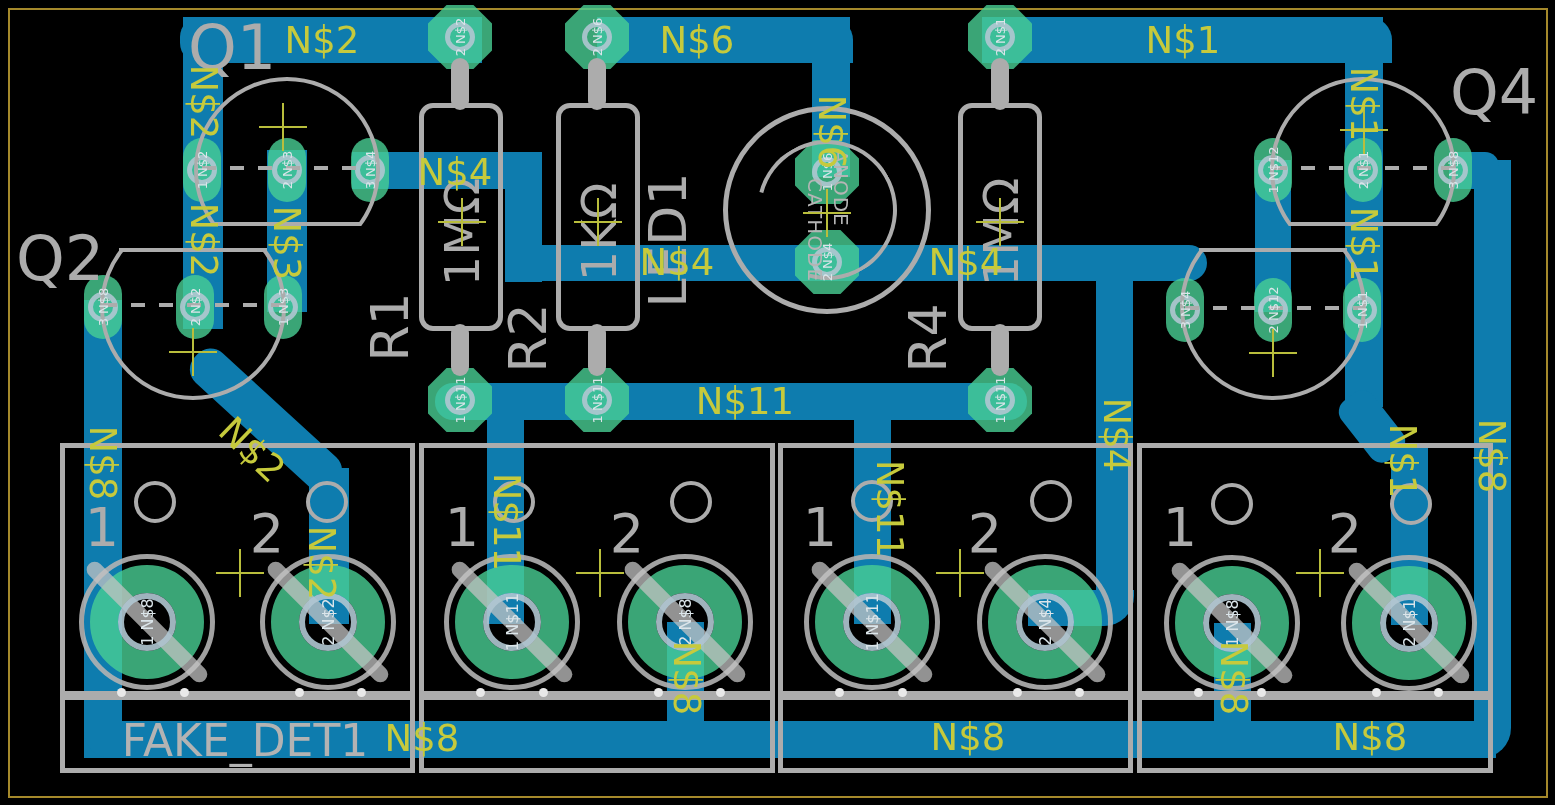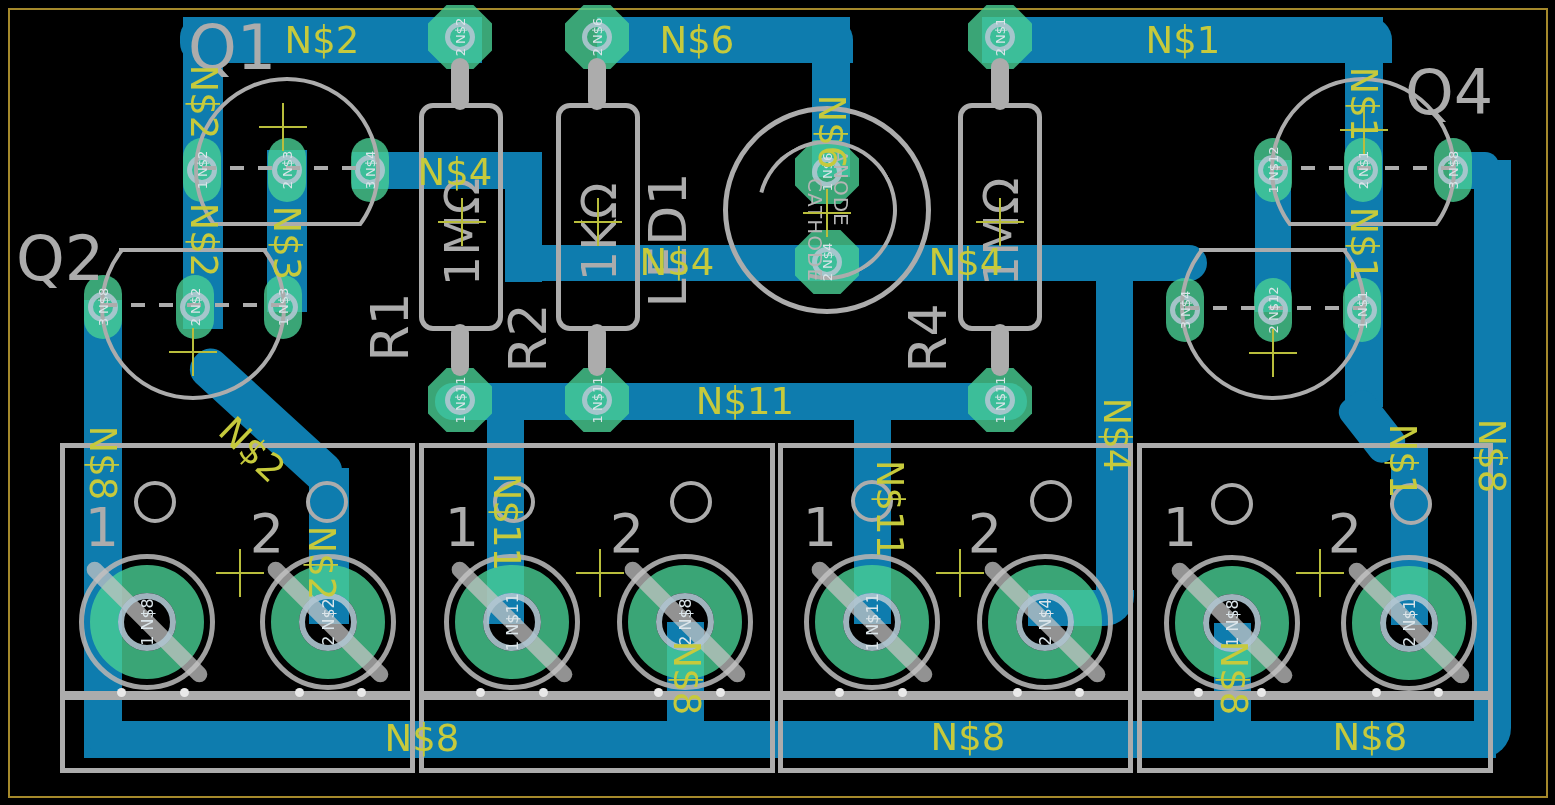--- a/index.html
+++ b/index.html
@@ -183,20 +183,21 @@
   <div class="silk rbody" style="left:958px;top:103px;width:84px;height:228px;"></div>
   <div class="silk scirc" style="left:723px;top:106px;width:208px;height:208px;border-width:5px;"></div>
   <div class="silk ledgap" style="left:757px;top:140px;width:140px;height:140px;"></div>
 
   <div class="silk sbox" style="left:60px;top:443px;width:355px;height:330px;">
     <div class="silk sline" style="left:0;top:243px;width:345px;height:9px;"></div>
     <span class="lbl pin" style="left:37px;top:79px;">1</span>
     <span class="lbl pin" style="left:202px;top:85px;">2</span>
     <div class="silk scirc" style="left:69px;top:33px;width:42px;height:42px;"></div>
     <div class="silk scirc" style="left:241px;top:33px;width:42px;height:42px;"></div>
+    <span class="lbl bname" style="left:180px;top:292px;">FAKE_DET1</span>
   </div>
   <div class="silk sbox" style="left:419px;top:443px;width:356px;height:330px;">
     <div class="silk sline" style="left:0;top:243px;width:346px;height:9px;"></div>
     <span class="lbl pin" style="left:38px;top:79px;">1</span>
     <span class="lbl pin" style="left:203px;top:85px;">2</span>
     <div class="silk scirc" style="left:69px;top:33px;width:42px;height:42px;"></div>
     <div class="silk scirc" style="left:246px;top:33px;width:42px;height:42px;"></div>
   </div>
   <div class="silk sbox" style="left:778px;top:443px;width:355px;height:330px;">
     <div class="silk sline" style="left:0;top:243px;width:345px;height:9px;"></div>
@@ -227,21 +228,21 @@
       <div class="dot" style="left: 1013px; top: 688px;"></div>
       <div class="dot" style="left: 1075px; top: 688px;"></div>
       <div class="dot" style="left: 1194px; top: 688px;"></div>
       <div class="dot" style="left: 1257px; top: 688px;"></div>
       <div class="dot" style="left: 1372px; top: 688px;"></div>
       <div class="dot" style="left: 1434px; top: 688px;"></div>
     </div>
 
   <span class="lbl ref" style="left:232px;top:47px;">Q1</span>
   <span class="lbl ref" style="left:60px;top:258px;">Q2</span>
-  <span class="lbl ref" style="left:1449px;top:92px;">Q4</span>
+  <span class="lbl ref" style="left:1494px;top:92px;">Q4</span>
   <span class="lbl refv" style="left:390px;top:327px;transform:translate(-50%,-50%) rotate(-90deg);">R1</span>
   <span class="lbl refv" style="left:528px;top:338px;transform:translate(-50%,-50%) rotate(-90deg);">R2</span>
   <span class="lbl refv" style="left:928px;top:338px;transform:translate(-50%,-50%) rotate(-90deg);">R4</span>
   <span class="lbl refv" style="left:668px;top:240px;transform:translate(-50%,-50%) rotate(-90deg);">LED1</span>
   <span class="lbl valv" style="left:462px;top:232px;transform:translate(-50%,-50%) rotate(-90deg);">1MΩ</span>
   <span class="lbl valv" style="left:599px;top:232px;transform:translate(-50%,-50%) rotate(-90deg);">1KΩ</span>
   <span class="lbl valv" style="left:1001px;top:232px;transform:translate(-50%,-50%) rotate(-90deg);">1MΩ</span>
   <span class="lbl smallv" style="left:815px;top:230px;transform:translate(-50%,-50%) rotate(90deg);">CATHODE</span>
   <span class="lbl smallv" style="left:841px;top:188px;transform:translate(-50%,-50%) rotate(90deg);">ANODE</span>
 

